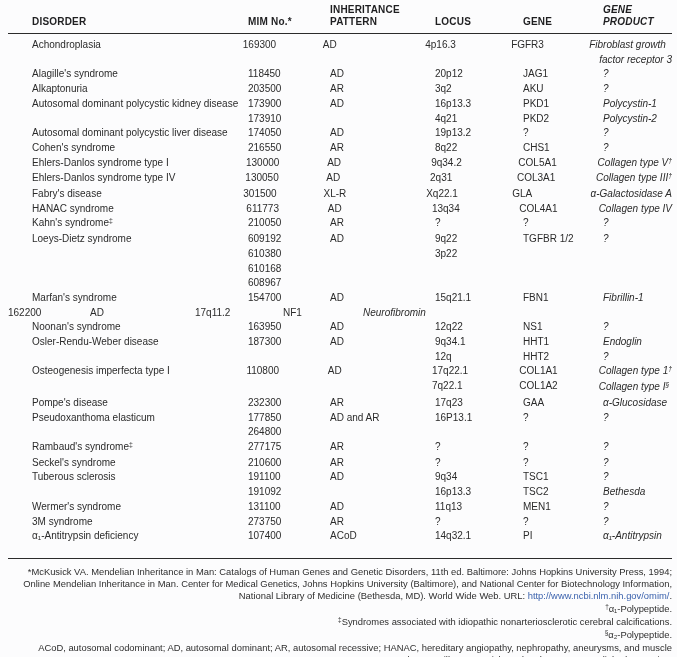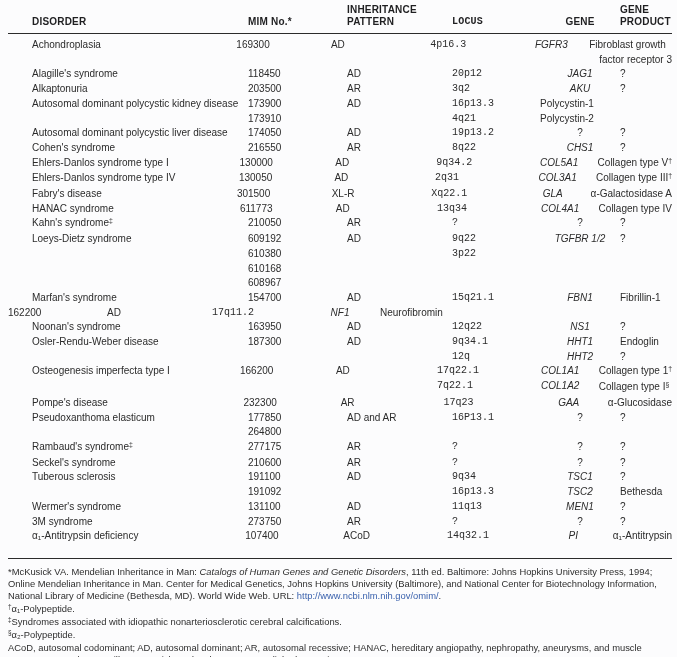--- a/index.html
+++ b/index.html
@@ -23,45 +23,45 @@
   }
 
   .body { padding-top:4px; }
 
   .row { display:flex; align-items:flex-start; }
   .cell { font-size:10px; line-height:14.7px; }
   .line { white-space:nowrap; }
 
   .c-disorder { width:240px;padding-left:24px; }
   .c-mim      { width:82px;  }
-  .c-inh      { width:105px;margin-left:17px; }
-  .c-locus    { width:88px;font-family:Liberation Mono, monospace;  }
-  .c-gene     { width:80px;text-align:center;  }
-  .c-product  { flex:1; }
-
-  .it { font-style:italic; }
+  .c-inh      { width:105px; }
+  .c-locus    { width:88px;  }
+  .c-gene     { width:80px;  }
+  .c-product  { flex:1;font-style:italic; }
+
+  .it { }
   .wrap-indent { padding-left:10px; }
 
   sup {
     font-size:68%;
     vertical-align:baseline;
     position:relative; top:-0.45em;
   }
 
   .rule {
     margin:14px 5px 6px 8px;
     border-top:1.5px solid #2b2b2b;
   }
 
   .footnotes {
     padding:1px 5px 0 8px;
     font-size:9.4px; line-height:12.2px;
     color:#2e2e2e;
   }
-  .footnotes p { margin:0; }
+  .footnotes p { margin:0;text-align:right; }
   .link { color:#3b62ad; text-decoration:none; }
 </style>
 </head>
 <body>
 
 <div class="page">
 
   <div class="tbl">
     <div class="header-row">
       <div class="hc c-disorder">DISORDER</div>
@@ -144,20 +144,24 @@
             <div class="line">173900</div>
             <div class="line">173910</div>
           </div>
           <div class="cell c-inh">
             <div class="line">AD</div>
           </div>
           <div class="cell c-locus">
             <div class="line">16p13.3</div>
             <div class="line">4q21</div>
           </div>
+          <div class="cell c-gene">
+            <div class="line it">PKD1</div>
+            <div class="line it">PKD2</div>
+          </div>
           <div class="cell c-product">
             <div class="line">Polycystin-1</div>
             <div class="line">Polycystin-2</div>
           </div>
         </div>
         <div class="row">
           <div class="cell c-disorder">
             <div class="line">Autosomal dominant polycystic liver disease</div>
           </div>
           <div class="cell c-mim">
@@ -398,21 +402,21 @@
           <div class="cell c-product">
             <div class="line">Endoglin</div>
             <div class="line">?</div>
           </div>
         </div>
         <div class="row">
           <div class="cell c-disorder">
             <div class="line">Osteogenesis imperfecta type I</div>
           </div>
           <div class="cell c-mim">
-            <div class="line">166200</div>
+            <div class="line">110800</div>
           </div>
           <div class="cell c-inh">
             <div class="line">AD</div>
           </div>
           <div class="cell c-locus">
             <div class="line">17q22.1</div>
             <div class="line">7q22.1</div>
           </div>
           <div class="cell c-gene">
             <div class="line it">COL1A1</div>

